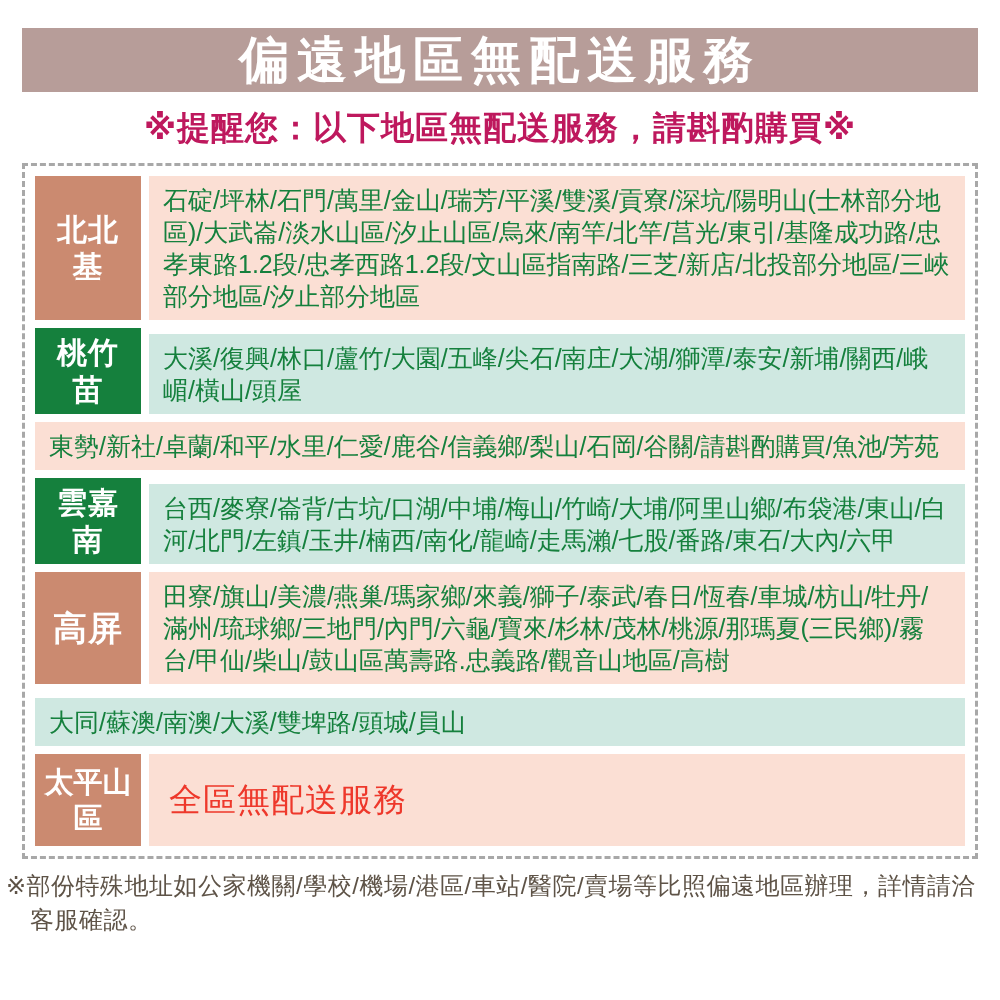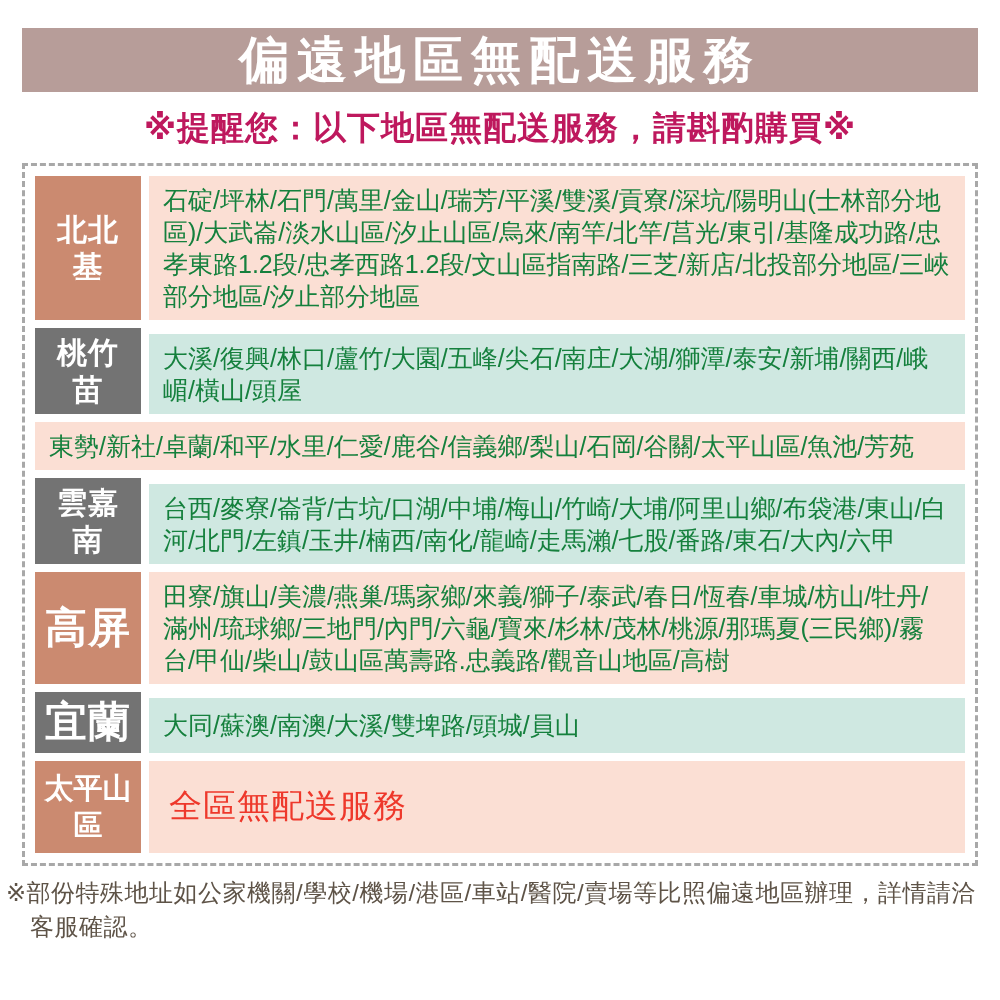--- a/index.html
+++ b/index.html
@@ -47,24 +47,24 @@
   }
   .row { display: flex; gap: 8px; }
   .label {
     flex: 0 0 106px;
     display: flex; align-items: center; justify-content: center;
     color: #ffffff; font-weight: bold;
     font-size: 30px; letter-spacing: 1px;
     text-align: center; line-height: 1.25;
     padding: 4px 8px;
   }
-  .label.big { font-size: 42px; }
+  .label.big { font-size: 34px; }
   .label.small { font-size: 29px; letter-spacing: 0; }
   .salmon { background: #cb8a70; }
-  .teal   { background: #737373; }
+  .teal   { background: #15803d; }
   .content {
     flex: 1 1 auto;
     display: flex; align-items: center;
     font-size: 25px; line-height: 1.28; color: #15803d;
     padding: 8px 14px;
     word-break: break-all;
   }
   .pink { background: #fbdfd4; }
   .mint { background: #cfe8e1; margin-top: 6px; }
   .row-tall .content { min-height: 92px; padding-left: 20px; }
@@ -95,35 +95,34 @@
       <div class="label salmon">北北基</div>
       <div class="content pink">石碇/坪林/石門/萬里/金山/瑞芳/平溪/雙溪/貢寮/深坑/陽明山(士林部分地區)/大武崙/淡水山區/汐止山區/烏來/南竿/北竿/莒光/東引/基隆成功路/忠孝東路1.2段/忠孝西路1.2段/文山區指南路/三芝/新店/北投部分地區/三峽部分地區/汐止部分地區</div>
     </div>
 
     <div class="row">
       <div class="label teal">桃竹苗</div>
       <div class="content mint">大溪/復興/林口/蘆竹/大園/五峰/尖石/南庄/大湖/獅潭/泰安/新埔/關西/峨嵋/橫山/頭屋</div>
     </div>
 
     <div class="row">
-      <div class="content pink">東勢/新社/卓蘭/和平/水里/仁愛/鹿谷/信義鄉/梨山/石岡/谷關/太平山區/魚池/芳苑</div>
+      <div class="content pink">東勢/新社/卓蘭/和平/水里/仁愛/鹿谷/信義鄉/梨山/石岡/谷關/請斟酌購買/魚池/芳苑</div>
     </div>
 
     <div class="row">
       <div class="label teal">雲嘉南</div>
       <div class="content mint">台西/麥寮/崙背/古坑/口湖/中埔/梅山/竹崎/大埔/阿里山鄉/布袋港/東山/白河/北門/左鎮/玉井/楠西/南化/龍崎/走馬瀨/七股/番路/東石/大內/六甲</div>
     </div>
 
     <div class="row">
       <div class="label salmon big">高屏</div>
       <div class="content pink">田寮/旗山/美濃/燕巢/瑪家鄉/來義/獅子/泰武/春日/恆春/車城/枋山/牡丹/滿州/琉球鄉/三地門/內門/六龜/寶來/杉林/茂林/桃源/那瑪夏(三民鄉)/霧台/甲仙/柴山/鼓山區萬壽路.忠義路/觀音山地區/高樹</div>
     </div>
 
     <div class="row">
-      <div class="label teal big">宜蘭</div>
       <div class="content mint">大同/蘇澳/南澳/大溪/雙埤路/頭城/員山</div>
     </div>
 
     <div class="row row-tall red-note">
       <div class="label salmon small">太平山區</div>
       <div class="content pink">全區無配送服務</div>
     </div>
 
   </div>
 

